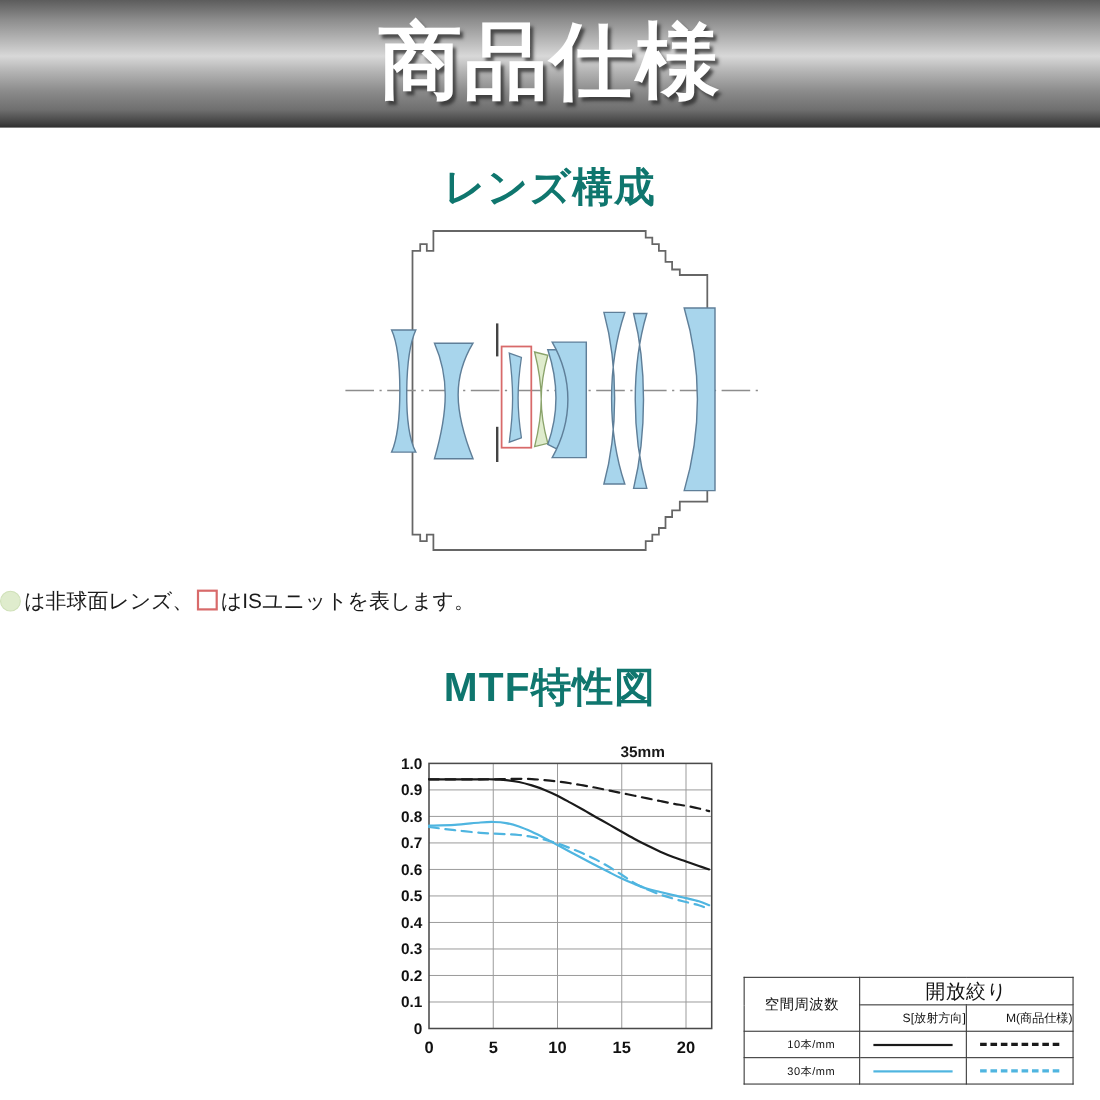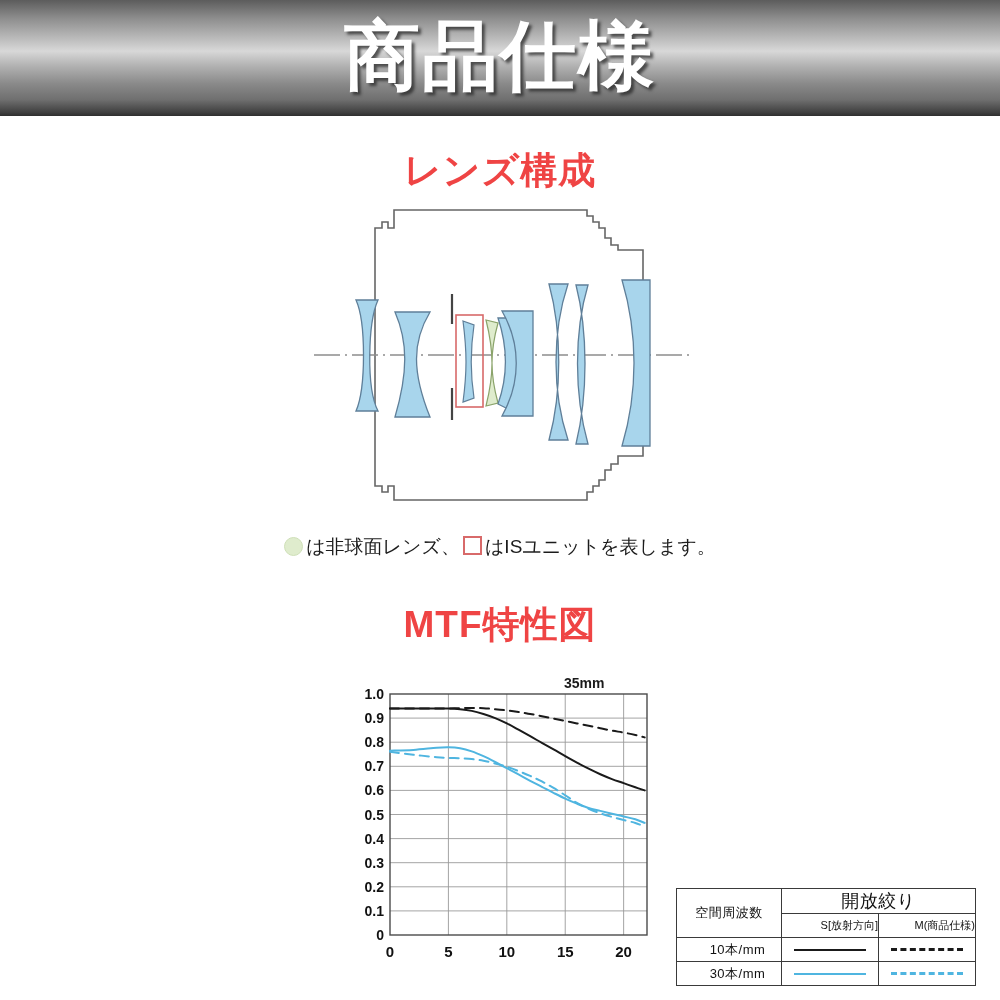--- a/index.html
+++ b/index.html
@@ -52,21 +52,21 @@
     box-sizing: border-box;
   }
 
   
   .section-title {
     position: absolute;
     width: 1000px;
     text-align: center;
     font-size: 37px;
     font-weight: bold;
-    color: #ef4444;
+    color: #0f766e;
     letter-spacing: 1px;
   }
   #lens-title { top: 146px; }
   #mtf-title  { top: 600px; }
 
   
   .lens-wrap {
     position: absolute;
     left: 300px;
     top: 192px;
@@ -74,21 +74,21 @@
     height: 330px;
   }
   .lens-wrap svg { display: block; }
 
   
   .lens-caption {
     position: absolute;
     left: 0;
     top: 534px;
     width: 1000px;
-    text-align: center;
+    text-align: left;
     font-size: 19px;
     color: #1b1b1b;
     white-space: nowrap;
   }
   .cap-circle {
     display: inline-block;
     width: 17px;
     height: 17px;
     border-radius: 50%;
     background: #dfeccd;
@@ -145,21 +145,21 @@
     font-family: Liberation Mono, monospace;
   }
   .legend .sub-head {
     height: 23px;
     width: 96px;
     font-size: 11px;
     text-align: right;
   }
   .legend .row-label {
     height: 23px;
-    font-size: 13px;
+    font-size: 10px;
     letter-spacing: 0.5px;
     padding-left: 17px;
   }
   .legend .sample {
     height: 23px;
   }
   .swatch {
     width: 72px;
     height: 0;
     margin: 0 auto;

